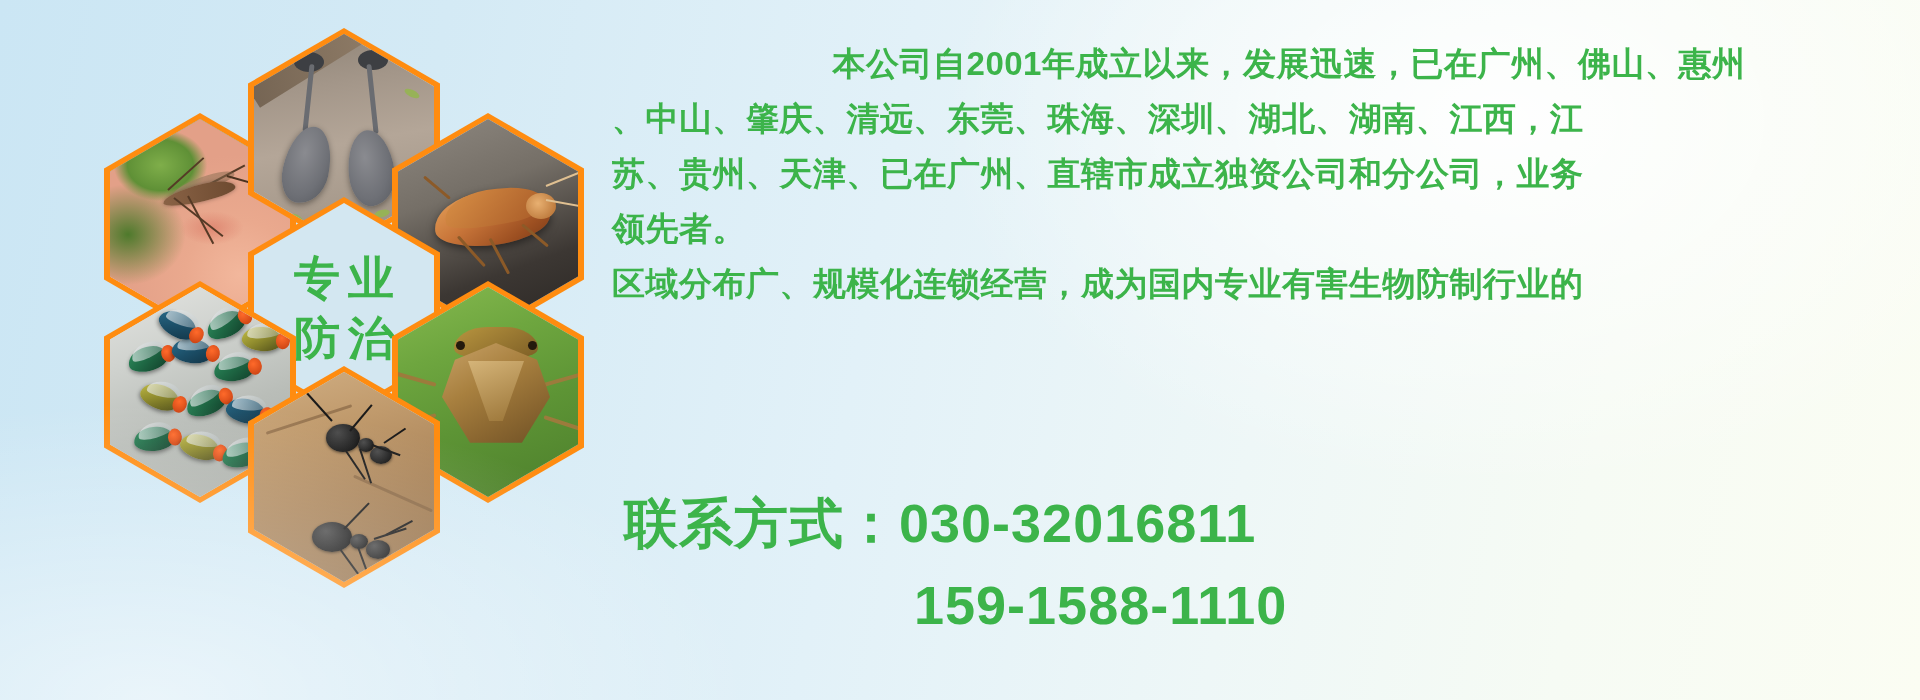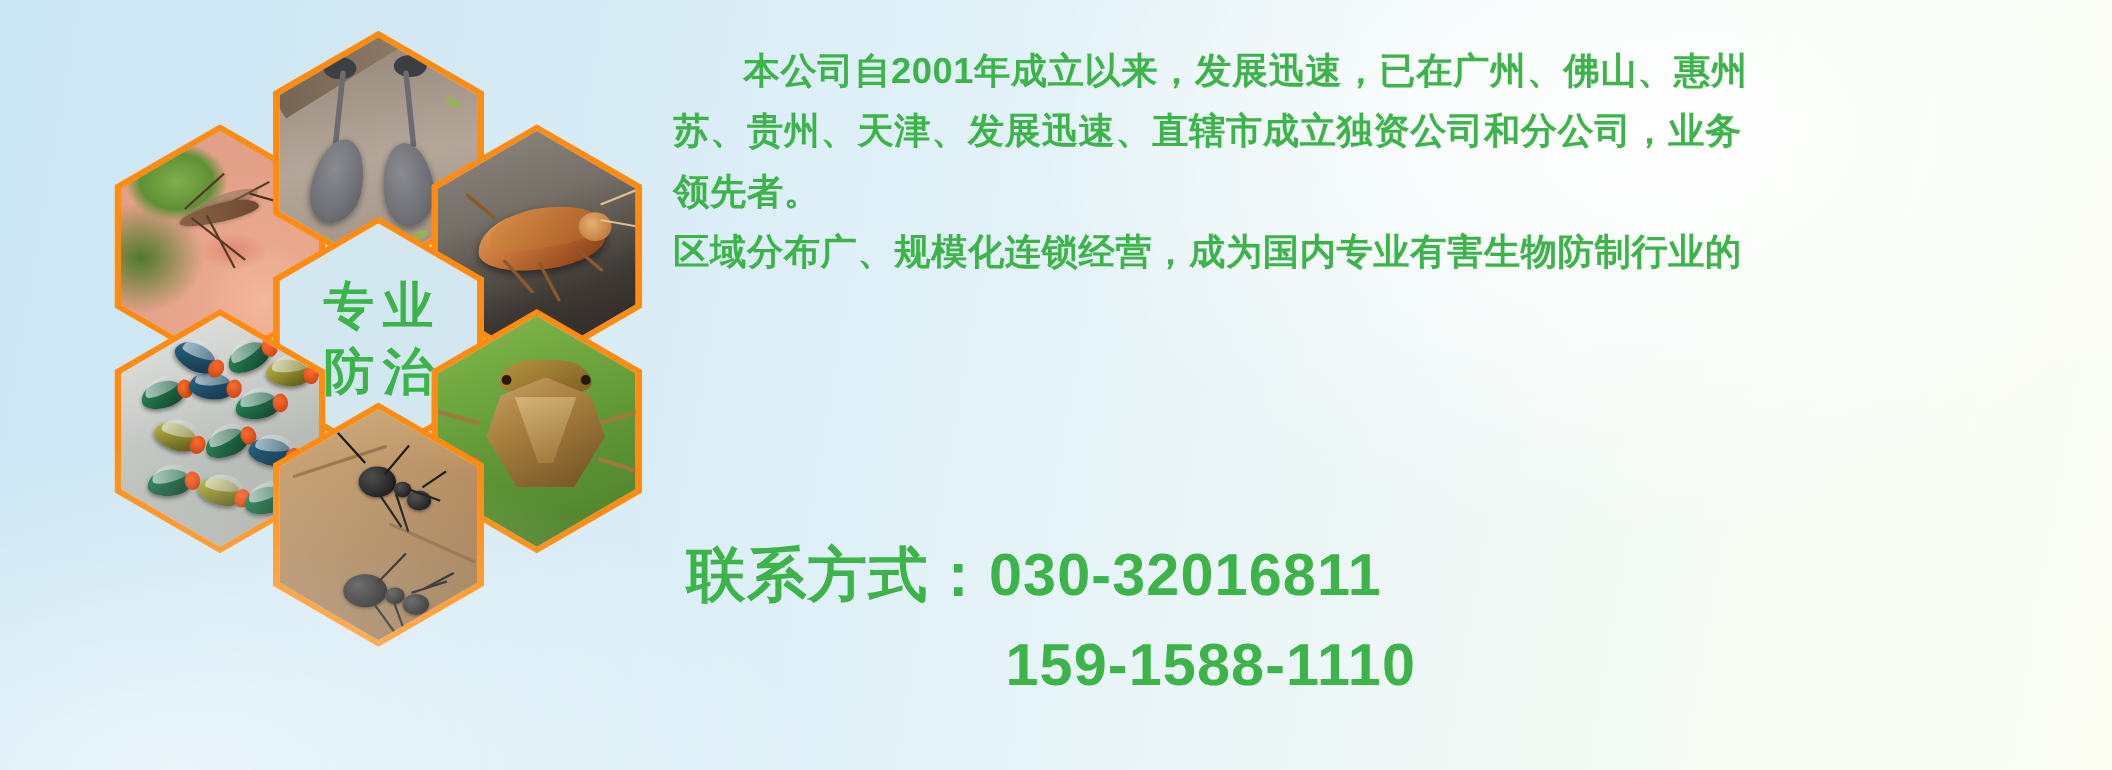--- a/index.html
+++ b/index.html
@@ -248,21 +248,21 @@
     left:612px; top:36px; width:1290px;
   }
   .copy p{
     color:#3cb44a;
     font-size:33px;
     font-weight:bold;
     line-height:55px;
     letter-spacing:.5px;
     white-space:pre;
   }
-  .copy p.indent{ text-indent:64px; }
+  .copy p.indent{ text-indent:64px;text-align:center; }
 
   .contact{
     position:absolute; left:624px; top:482px; width:1290px;
   }
   .contact .row{
     color:#3cb44a;
     font-size:54px;
     font-weight:bold;
     line-height:82px;
     letter-spacing:1px;
@@ -396,21 +396,22 @@
             <div class="lg" style="left:132px; top:162px; width:30px; transform:rotate(-28deg);"></div>
           </div>
         </div>
       </div>
     </div>
 
   </div>
 
   <div class="copy">
     <p class="indent">本公司自2001年成立以来，发展迅速，已在广州、佛山、惠州</p>
-    <p>苏、贵州、天津、发展迅速、直辖市成立独资公司和分公司，业务</p>
+    <p>、中山、肇庆、清远、东莞、珠海、深圳、湖北、湖南、江西，江</p>
+    <p>苏、贵州、天津、已在广州、直辖市成立独资公司和分公司，业务</p>
     <p>领先者。</p>
     <p>区域分布广、规模化连锁经营，成为国内专业有害生物防制行业的</p>
   </div>
 
   <div class="contact">
     <div class="row"><span>联系方式：</span><span>030-32016811</span></div>
     <div class="row second"><span>159-1588-1110</span></div>
   </div>
 
 </div>

